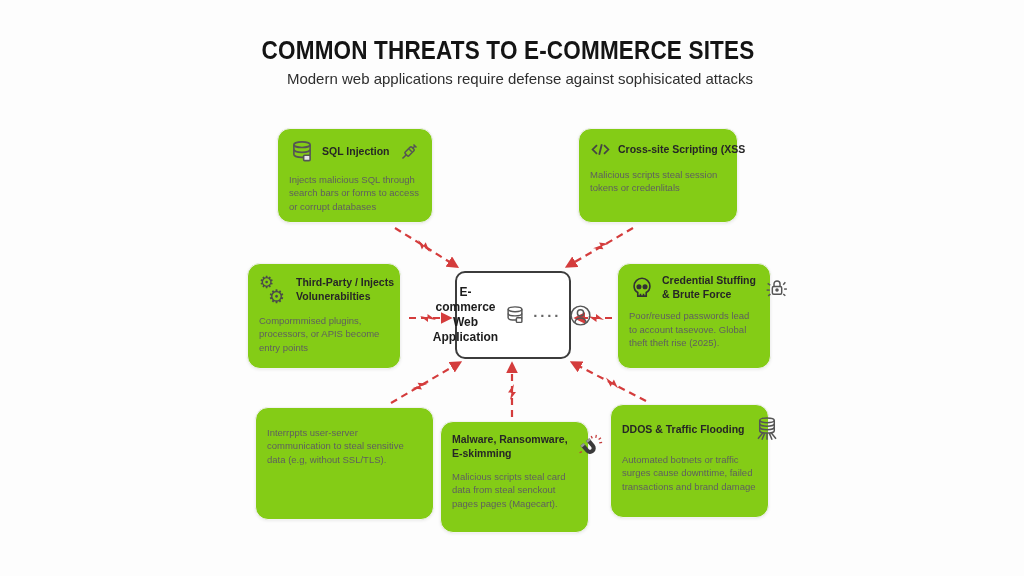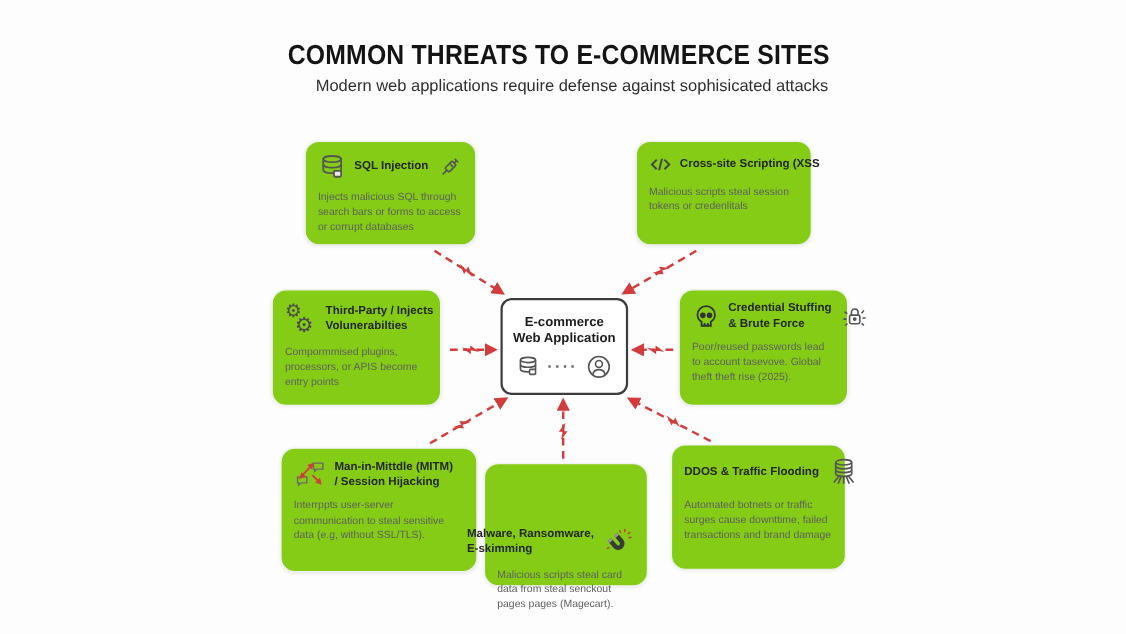--- a/index.html
+++ b/index.html
@@ -34,21 +34,21 @@
   #card-xss{left:578px;top:128px;width:160px;height:95px;}
   #card-third{left:247px;top:263px;width:154px;height:106px;}
   #card-cred{left:617px;top:263px;width:154px;height:106px;}
   #card-mitm{left:255px;top:407px;width:179px;height:113px;}
   #card-malware{left:440px;top:421px;width:149px;height:112px;}
   #card-ddos{left:610px;top:404px;width:159px;height:114px;}
 
   
   .center{position:absolute;left:455px;top:271px;width:116px;height:88px;background:#fff;
           border:2px solid #3c3c3c;border-radius:10px;box-sizing:border-box;
-          display:flex;flex-direction:column;align-items:center;justify-content:center;gap:6px;}
+          display:flex;flex-direction:row;align-items:center;justify-content:center;gap:6px;}
   .center .cttl{font-size:12px;font-weight:bold;color:#1c1c1c;text-align:center;line-height:1.25;}
   .center .cttl span{display:block;}
   .crow{display:flex;align-items:center;gap:7px;}
   .cdots{font-size:15px;font-weight:bold;color:#666;letter-spacing:2px;line-height:1;}
 </style>
 </head>
 <body>
 
 <div class="stage">
 
@@ -168,46 +168,25 @@
           <line x1="23" y1="14.5" x2="20.3" y2="14.5"></line>
           <line x1="21.5" y1="21" x2="19.5" y2="19.2"></line>
           <line x1="5" y1="21" x2="7.2" y2="19.4"></line>
         </svg>
       </span>
     </div>
     <p class="bdy">Poor/reused passwords lead to account tasevove. Global theft theft rise (2025).</p>
   </div>
 
   <div class="card" id="card-mitm">
-    <div class="head">
-      <span class="ico">
-        <svg width="30" height="27" viewBox="0 0 30 27">
-          <g fill="none" stroke="#6a6a6a" stroke-width="1.3">
-            <path d="M18 3 h8.5 v5.5 h-5.5 l-2 2 v-2 h-1 z"></path>
-            <path d="M3.5 15.5 h8.5 v5.5 h-5.5 l-2 2 v-2 h-1 z"></path>
-          </g>
-          <g stroke="#d43c3c" stroke-width="1.7" fill="#d43c3c">
-            <line x1="8" y1="14" x2="15.5" y2="6"></line>
-            <polygon points="6.2,16.2 9.6,15 7.4,12.9"></polygon>
-            <polygon points="17.2,4 13.9,5.1 16,7.3"></polygon>
-            <line x1="17" y1="14" x2="22.5" y2="19.5"></line>
-            <polygon points="24.3,21.4 23.4,17.9 21.1,20.2"></polygon>
-          </g>
-        </svg>
-      </span>
-      <div class="ttl">
-        <span>Man-in-Mittdle (MITM)</span>
-        <span>/ Session Hijacking</span>
-      </div>
-    </div>
     <p class="bdy">Interrppts user-server communication to steal sensitive data (e.g, without SSL/TLS).</p>
   </div>
 
   <div class="card" id="card-malware">
-    <div class="head" style="justify-content:flex-end;margin-top:46px;">
+    <div class="head" style="justify-content:flex-start;">
       <div class="ttl">
         <span>Malware, Ransomware,</span>
         <span>E-skimming</span>
       </div>
       <span class="ico">
         <svg width="30" height="30" viewBox="0 0 26 26">
           <g transform="rotate(-40 13 14)">
             <path d="M8 7 v7 a5 5 0 0 0 10 0 V7 h-3.6 v7 a1.4 1.4 0 0 1 -2.8 0 V7 z" fill="#3a3a3a"></path>
             <rect x="8" y="7" width="3.6" height="2.1" fill="#9a9a9a"></rect>
             <rect x="14.4" y="7" width="3.6" height="2.1" fill="#9a9a9a"></rect>

